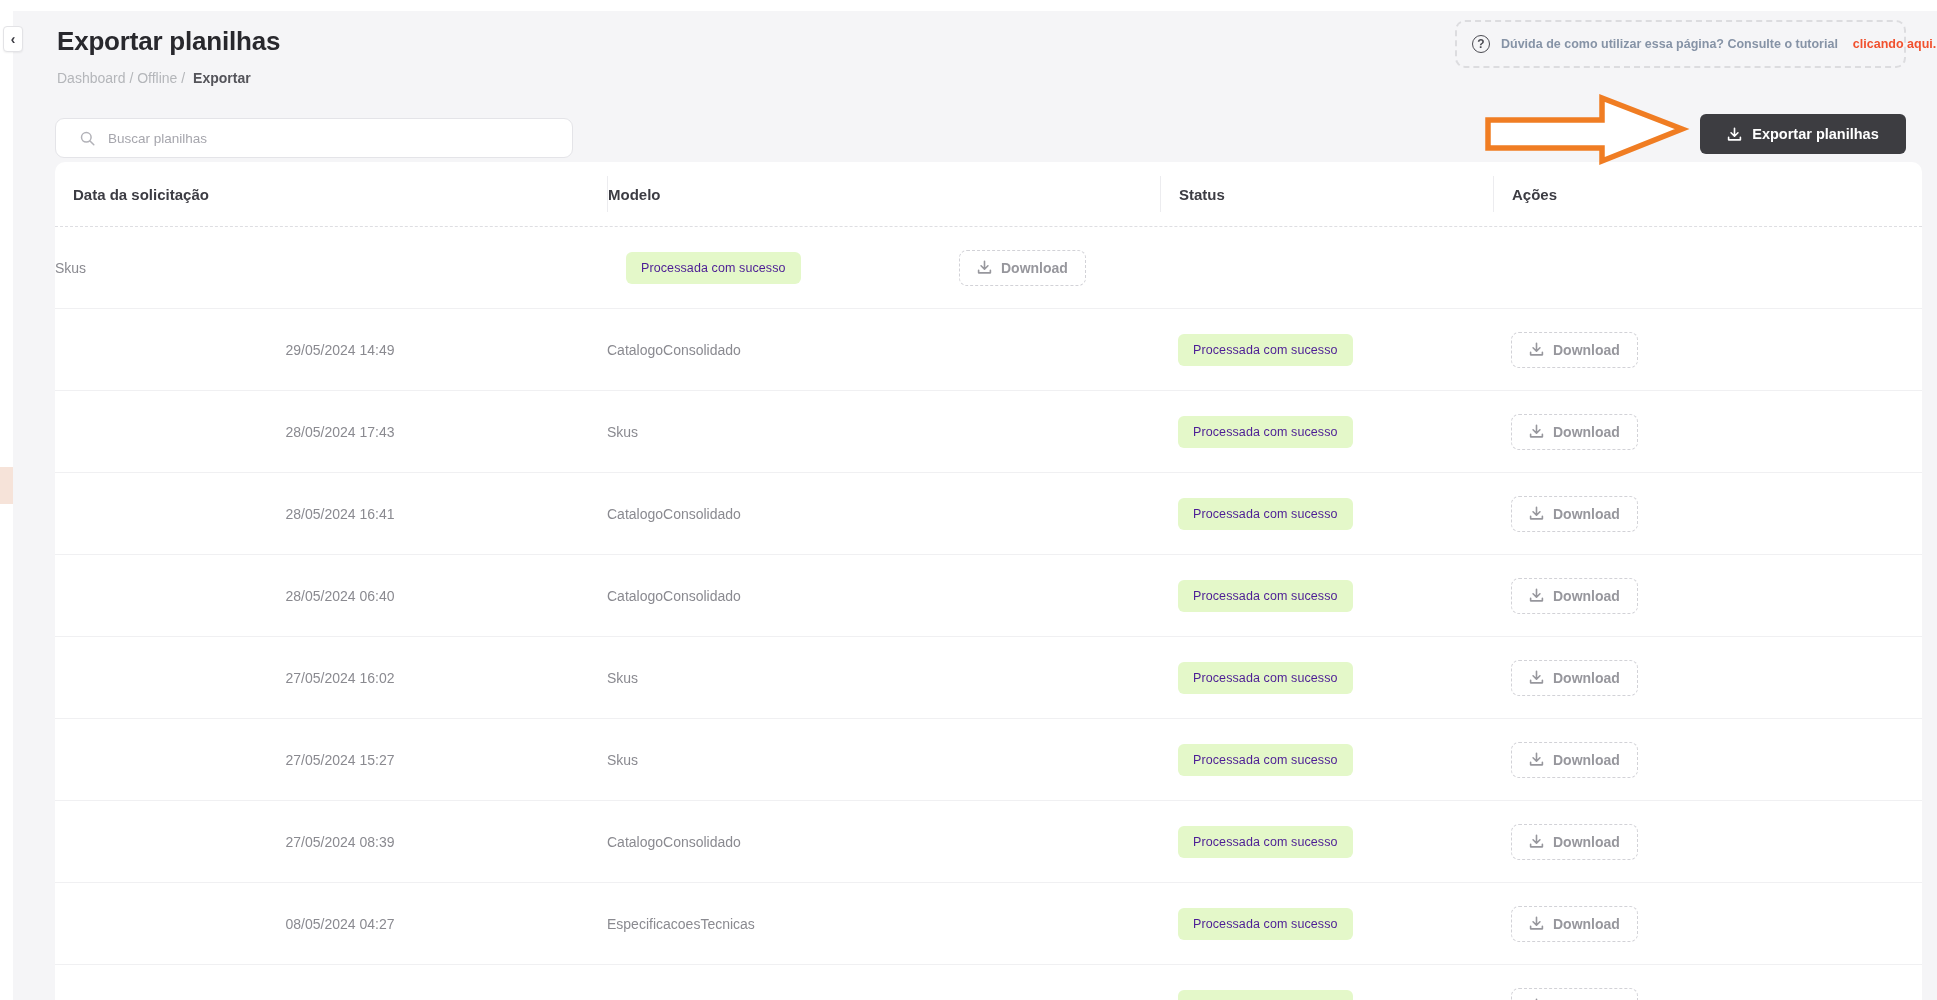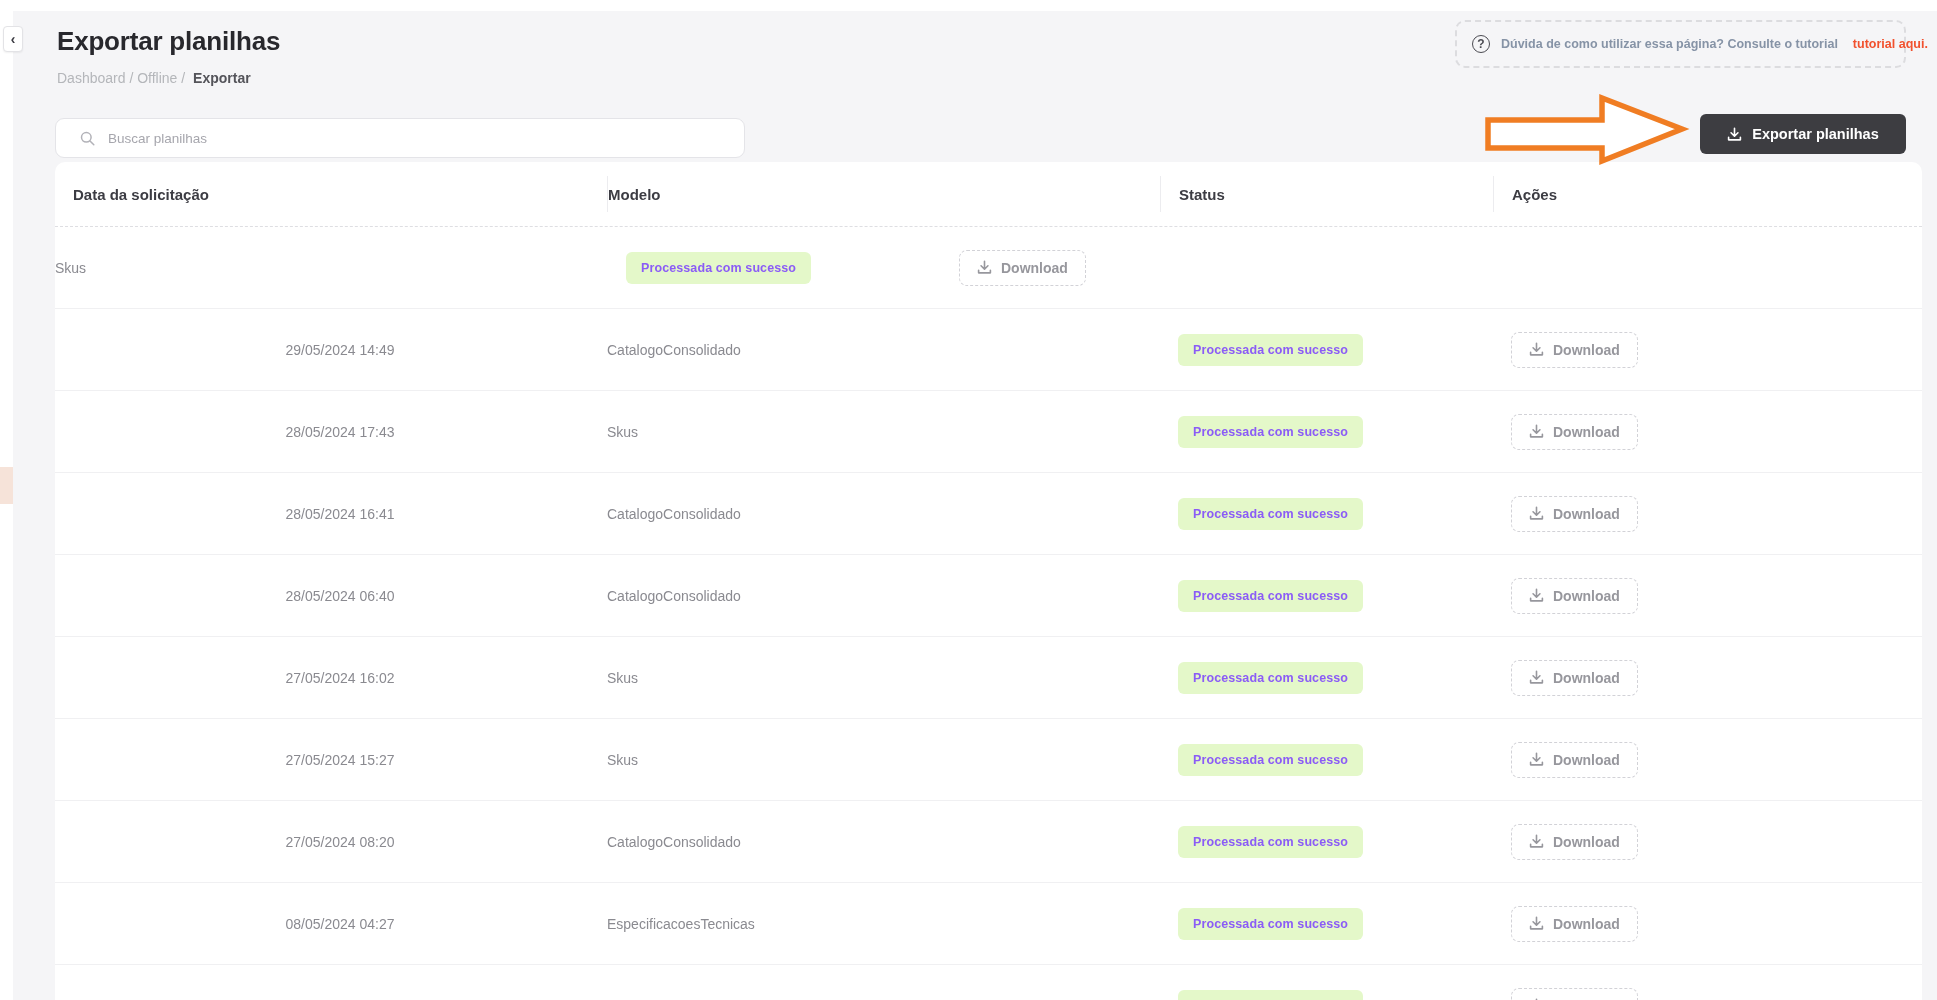--- a/index.html
+++ b/index.html
@@ -40,21 +40,21 @@
   }
   .help-qicon {
     flex: 0 0 auto; width: 18px; height: 18px; border: 1.6px solid #4b4b52; border-radius: 50%;
     display: flex; align-items: center; justify-content: center;
     font-size: 12px; font-weight: bold; color: #4b4b52;
   }
   .help-text { font-size: 12.5px; color: #8693a6; font-weight: 600; white-space: nowrap; }
   .help-link { font-size: 12.5px; color: #f1512e; font-weight: 800; margin-left: 4px; white-space: nowrap; cursor: pointer; }
 
   .search-wrap {
-    position: absolute; left: 55px; top: 118px; width: 690px; height: 40px;
+    position: absolute; left: 55px; top: 118px; width: 518px; height: 40px;
     background: #fff; border: 1px solid #e4e4e8; border-radius: 9px;
     display: flex; align-items: center; padding-left: 24px; gap: 13px;
   }
   .search-wrap svg { flex: 0 0 auto; }
   .search-input {
     border: none; outline: none; flex: 1; height: 100%; font-size: 13.5px; color: #55555c;
     font-family: "Liberation Sans", sans-serif; background: transparent;
   }
   .search-input::placeholder { color: #a6a6ad; }
 
@@ -80,22 +80,22 @@
   .th.c2, .th.c3, .th.c4 { border-left: 1px solid #ececef; }
   .c1 { width: 552px; padding-left: 18px; text-align: center; }
   .c2 { width: 553px; }
   .c3 { width: 333px; padding-left: 18px; }
   .c4 { width: 429px; padding-left: 18px; }
 
   .trow { display: flex; align-items: center; height: 82px; border-bottom: 1px solid #f0f0f2; }
   .td { font-size: 14px; color: #8a8a90; }
 
   .status-badge {
-    display: inline-block; background: #e4f8c9; color: #8b5cf6;
-    font-size: 12.5px; font-weight: 700; padding: 9px 15px; border-radius: 6px;
+    display: inline-block; background: #e4f8c9; color: #4c1d95;
+    font-size: 12.5px; font-weight: 400; padding: 9px 15px; border-radius: 6px;
     letter-spacing: 0.1px;
   }
   .download-btn {
     display: inline-flex; align-items: center; gap: 9px;
     border: 1.5px dashed #d2d2d7; border-radius: 8px; background: #fff;
     padding: 9px 17px; font-size: 14px; font-weight: 700; color: #97979d;
     cursor: pointer; font-family: "Liberation Sans", sans-serif;
   }
 </style>
 </head>
@@ -113,21 +113,21 @@
 <div class="page-title">Exportar planilhas</div>
 
 <div class="breadcrumb">
   <span>Dashboard / Offline /</span>
   <span class="crumb-current">Exportar</span>
 </div>
 
 <div class="help-box">
   <span class="help-qicon">?</span>
   <span class="help-text">Dúvida de como utilizar essa página? Consulte o tutorial</span>
-  <span class="help-link">tutorial aqui.</span>
+  <span class="help-link">clicando aqui.</span>
 </div>
 
 <div class="search-wrap">
   <svg width="15" height="15" viewBox="0 0 15 15">
     <circle cx="6.3" cy="6.3" r="4.8" fill="none" stroke="#b2b2b8" stroke-width="1.5"></circle>
     <line x1="10" y1="10" x2="13.8" y2="13.8" stroke="#b2b2b8" stroke-width="1.5" stroke-linecap="round"></line>
   </svg>
   <input class="search-input" type="text" placeholder="Buscar planilhas" style="">
 </div>
 
@@ -263,21 +263,21 @@
         <svg width="15" height="15" viewBox="0 0 14 14">
           <path d="M7 1.2 V8.2 M3.8 5.4 L7 8.6 L10.2 5.4" fill="none" stroke="#97979d" stroke-width="1.5" stroke-linecap="round" stroke-linejoin="round"></path>
           <path d="M1.5 9.5 V12 H12.5 V9.5" fill="none" stroke="#97979d" stroke-width="1.5" stroke-linecap="round" stroke-linejoin="round"></path>
         </svg>
         <span>Download</span>
       </button>
     </div>
   </div>
 
   <div class="trow">
-    <div class="td c1">27/05/2024 08:20</div>
+    <div class="td c1">27/05/2024 08:39</div>
     <div class="td c2">CatalogoConsolidado</div>
     <div class="td c3">
       <span class="status-badge">Processada com sucesso</span>
     </div>
     <div class="td c4">
       <button class="download-btn">
         <svg width="15" height="15" viewBox="0 0 14 14">
           <path d="M7 1.2 V8.2 M3.8 5.4 L7 8.6 L10.2 5.4" fill="none" stroke="#97979d" stroke-width="1.5" stroke-linecap="round" stroke-linejoin="round"></path>
           <path d="M1.5 9.5 V12 H12.5 V9.5" fill="none" stroke="#97979d" stroke-width="1.5" stroke-linecap="round" stroke-linejoin="round"></path>
         </svg>

